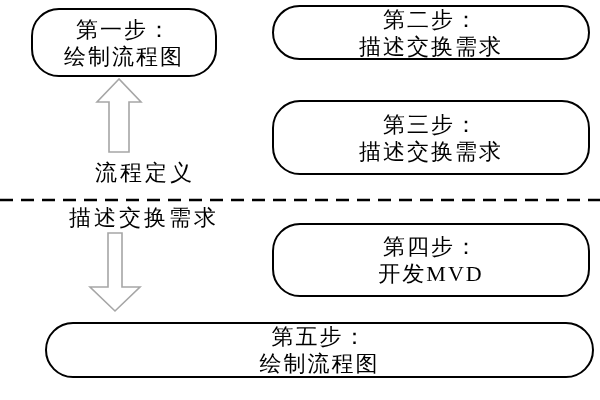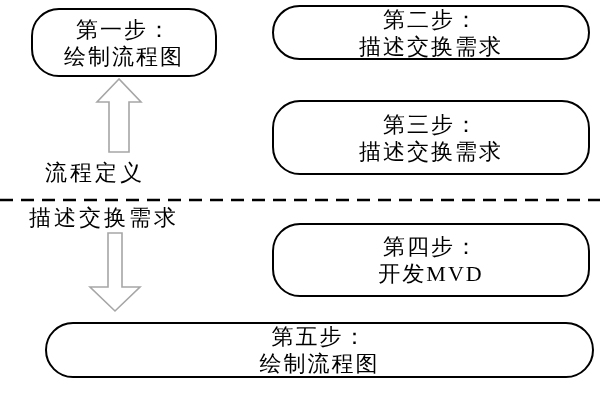--- a/index.html
+++ b/index.html
@@ -33,21 +33,21 @@
   }
   #box-step1 { left: 31px;  top: 8px;   width: 186px; height: 69px; }
   #box-step2 { left: 272px; top: 5px;   width: 318px; height: 55px; }
   #box-step3 { left: 272px; top: 100px; width: 318px; height: 75px; }
   #box-step4 { left: 272px; top: 223px; width: 318px; height: 74px; }
   #box-step5 { left: 45px;  top: 322px; width: 549px; height: 56px; border-radius: 32px; }
   .section-label {
     position: absolute;
     font-size: 22px;
     letter-spacing: 3px;
-    text-align: left;
+    text-align: right;
     white-space: nowrap;
   }
   #label-top    { left: 45px; top: 158px; width: 150px; }
   #label-bottom { left: 29px; top: 203px; width: 190px; }
   #overlay-svg {
     position: absolute;
     left: 0;
     top: 0;
     width: 600px;
     height: 400px;

